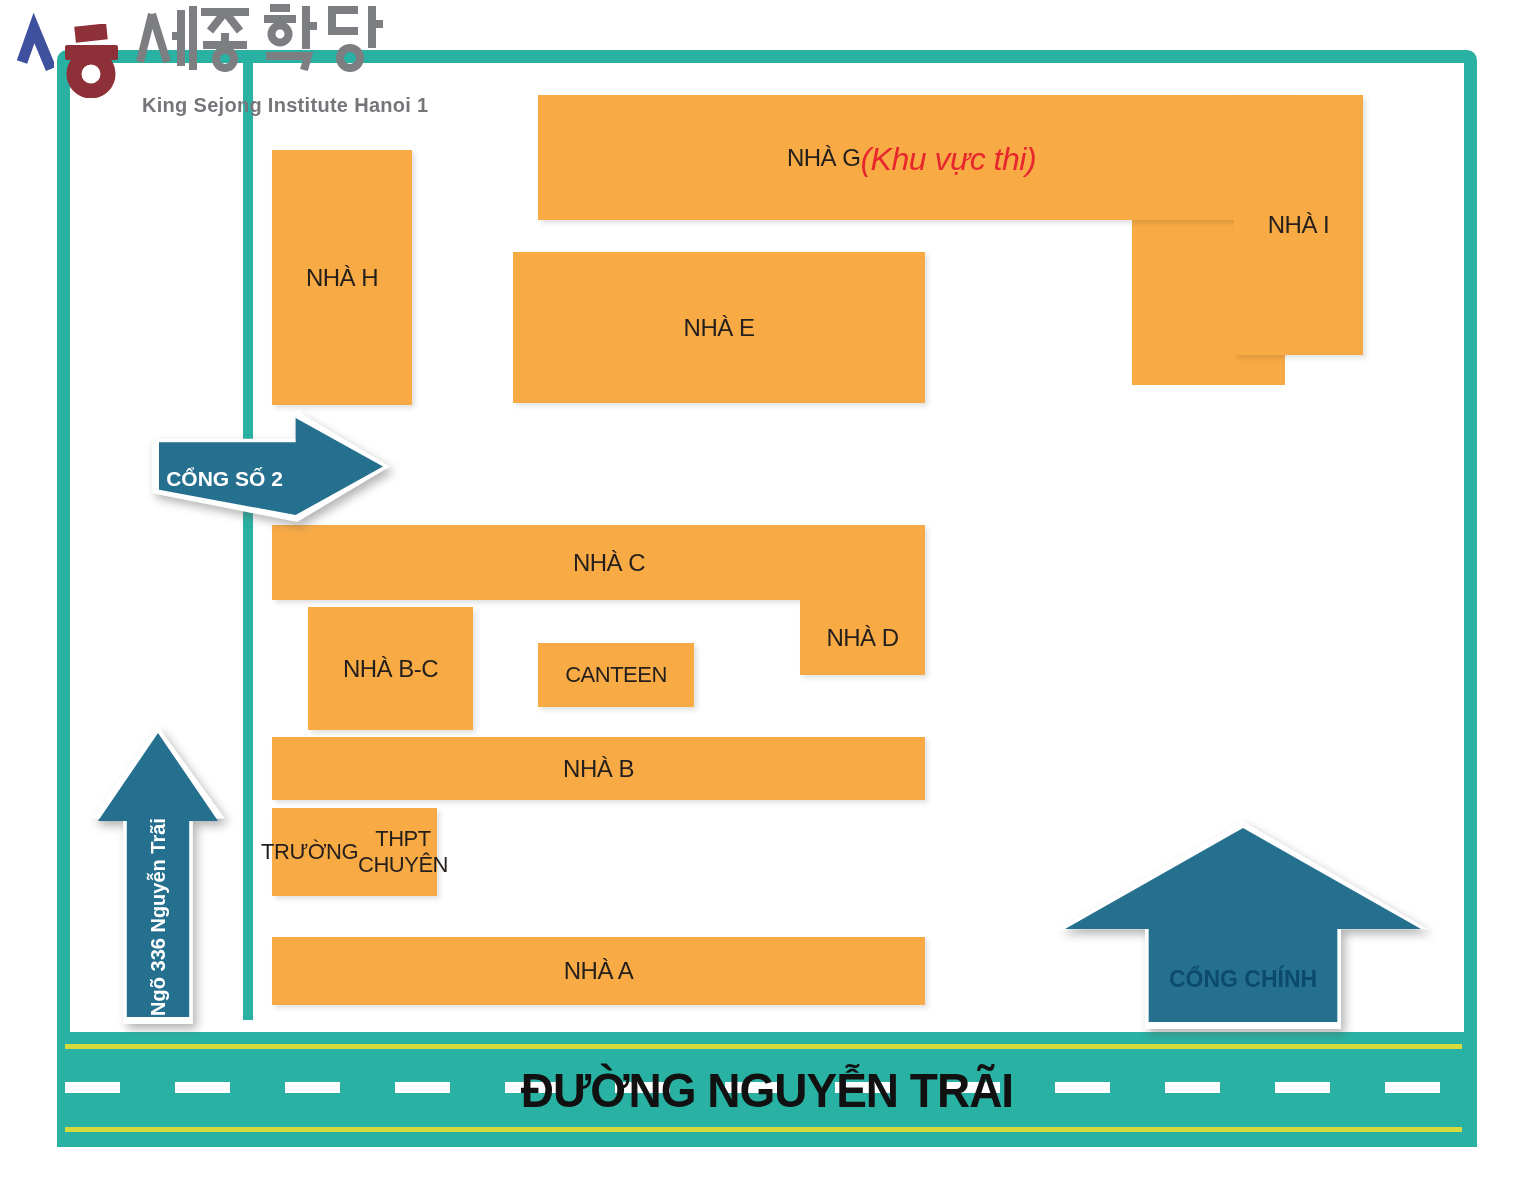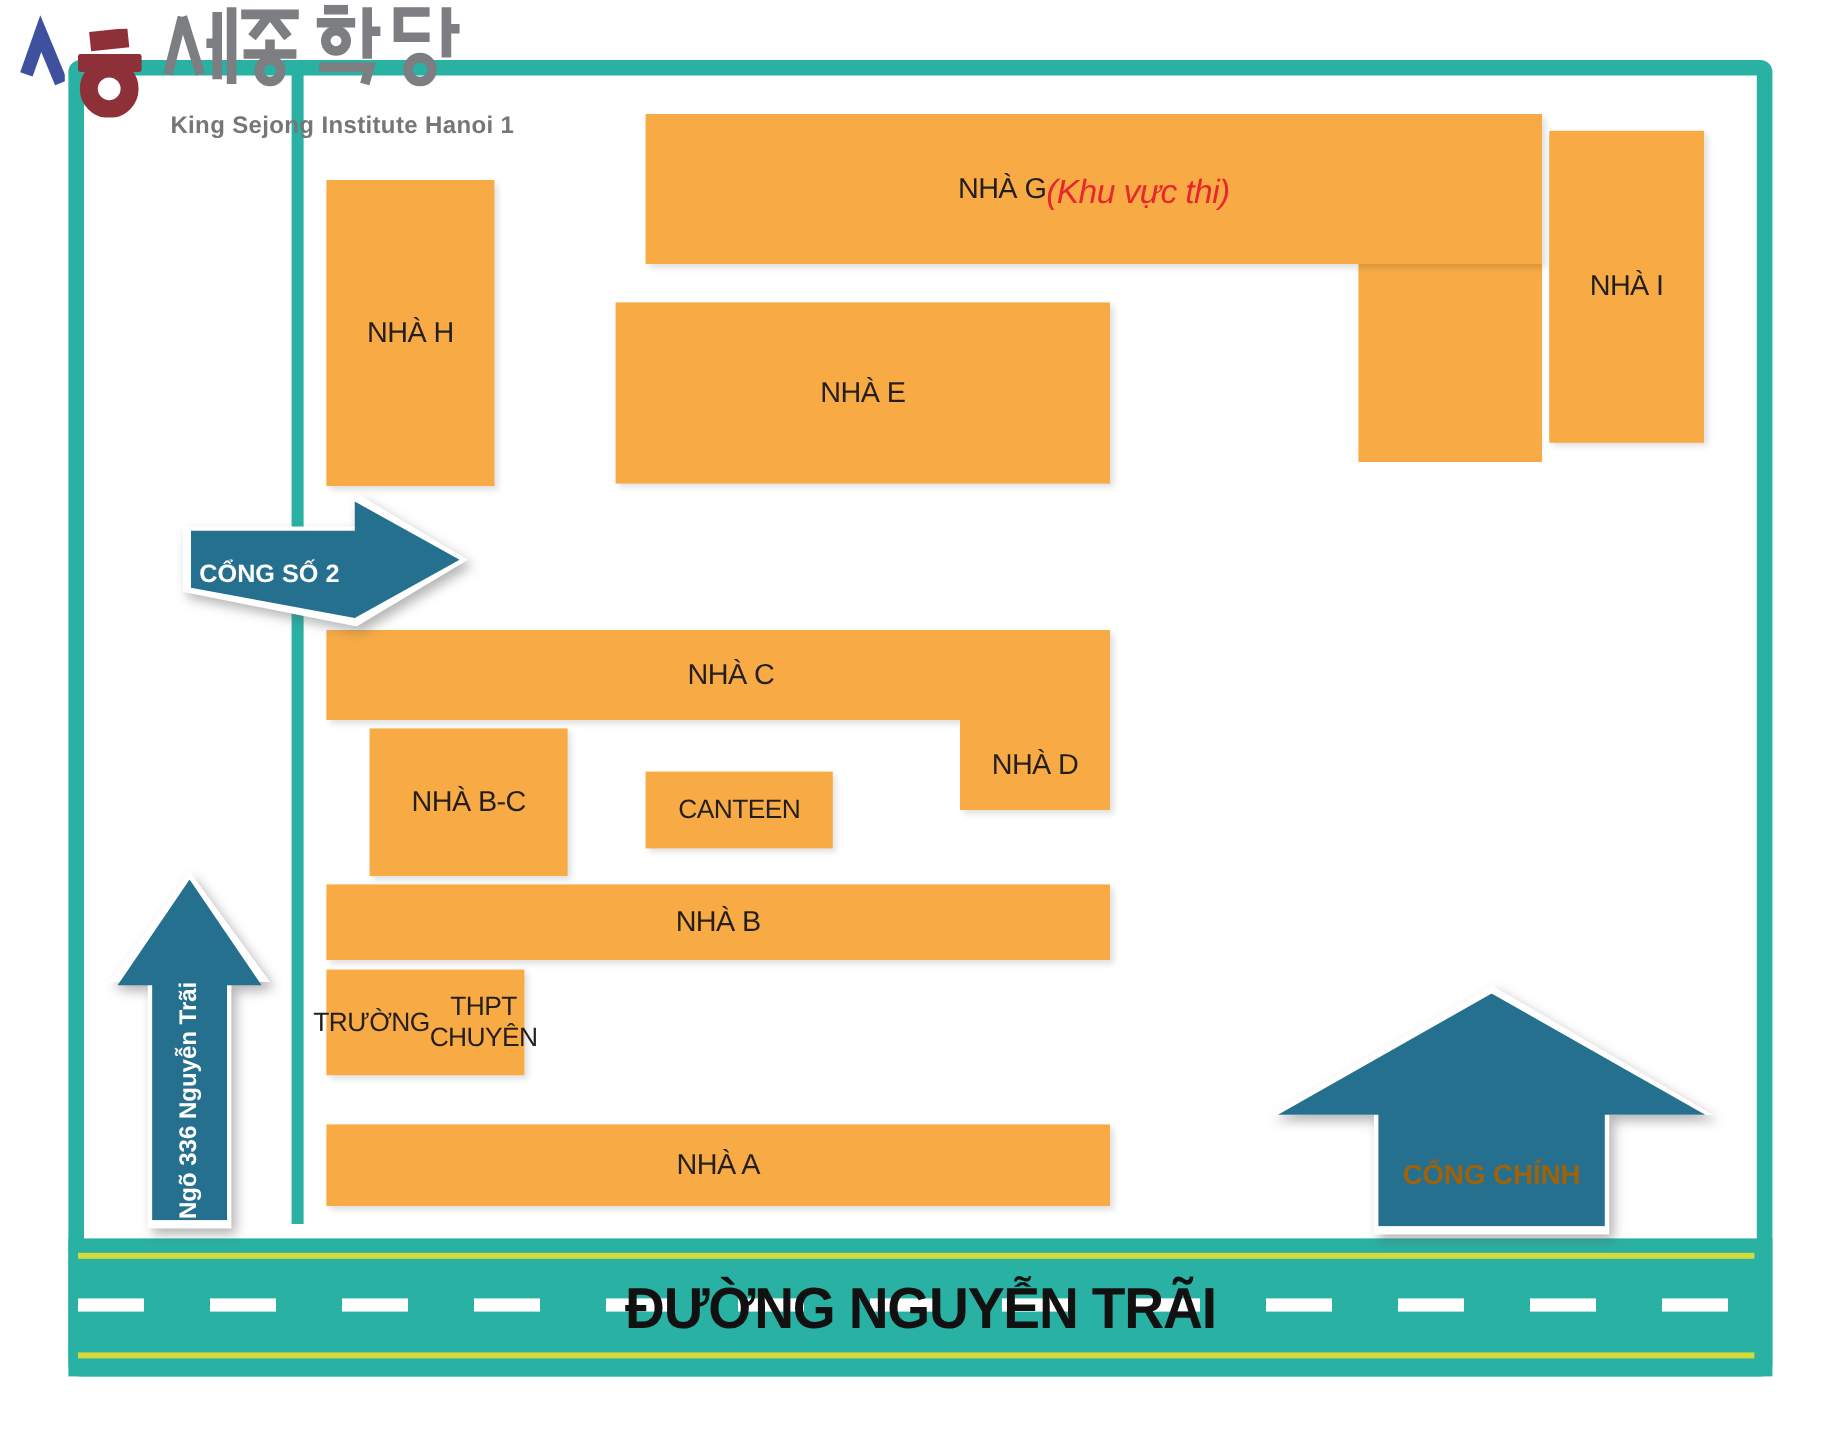--- a/index.html
+++ b/index.html
@@ -32,25 +32,25 @@
   .road .dash{position:absolute;left:8px;top:50px;width:1397px;height:11px;
         background:repeating-linear-gradient(to right,#fff 0 55px,transparent 55px 110px);}
   .road .name{position:absolute;inset:0;display:flex;align-items:center;justify-content:center;
         font-size:46px;font-weight:bold;color:#111;letter-spacing:-1px;transform:scaleY(1.05);}
 
   
   .bld{position:absolute;background:var(--orange);display:flex;flex-direction:row;
        align-items:center;justify-content:center;color:var(--ink);font-weight:normal;
        font-size:24px;letter-spacing:-0.5px;z-index:3;
        box-shadow:3px 3px 5px rgba(0,0,0,.12);}
-  .bld .sub{color:var(--red);font-style:italic;font-size:28px;margin-top:4px;}
+  .bld .sub{color:var(--red);font-style:italic;font-size:32px;margin-top:4px;}
   .b-nha-h{left:272px;top:150px;width:140px;height:255px;}
   .b-nha-g{left:538px;top:95px;width:747px;height:125px;}
   .b-nha-g-wing{left:1132px;top:220px;width:153px;height:165px;box-shadow:none;}
-  .b-nha-i{left:1291px;top:95px;width:129px;height:260px;margin-top:14px;}
+  .b-nha-i{left:1234px;top:95px;width:129px;height:260px;}
   .b-nha-e{left:513px;top:252px;width:412px;height:151px;}
   .b-nha-c{left:272px;top:525px;width:653px;height:75px;padding-left:21px;}
   .b-nha-bc{left:272px;top:607px;width:165px;height:123px;margin-left:36px;}
   .b-canteen{left:538px;top:643px;width:156px;height:64px;font-size:22px;}
   .b-nha-d{left:800px;top:600px;width:125px;height:75px;}
   .b-nha-b{left:272px;top:737px;width:653px;height:63px;}
   .b-truong{left:272px;top:808px;width:165px;height:88px;font-size:22px;line-height:1.2;text-align:center;}
   .b-nha-a{left:272px;top:937px;width:653px;height:68px;}
 
   
@@ -62,21 +62,21 @@
   .a-gate2 .lbl{position:absolute;left:0;top:44px;width:145px;height:48px;display:flex;
         align-items:center;justify-content:center;color:#fff;font-weight:bold;font-size:21px;}
   .a-alley{left:91px;top:726px;width:134px;height:298px;}
   .a-alley .halo,.a-alley .fill{clip-path:polygon(50% 0,100% 31%,76% 31%,76% 100%,24% 100%,24% 31%,0 31%);}
   .a-alley .lbl{position:absolute;left:50%;top:64%;transform:translate(-50%,-50%) rotate(-90deg);
         white-space:nowrap;color:#fff;font-weight:bold;font-size:20px;}
   .a-main{left:1058px;top:821px;width:370px;height:208px;}
   .a-main .halo,.a-main .fill{clip-path:polygon(50% 0,100% 52%,76.5% 52%,76.5% 100%,23.5% 100%,23.5% 52%,0 52%);}
   .a-main .lbl{position:absolute;left:23%;width:54%;top:55%;height:42%;display:flex;
         flex-direction:column;align-items:center;justify-content:center;gap:11px;
-        color:#a16207;font-weight:bold;font-size:23px;text-align:center;}
+        color:#0c4a6e;font-weight:bold;font-size:23px;text-align:center;}
 
   
   .logo{position:absolute;left:0;top:0;width:520px;height:135px;z-index:5;}
   .logo svg{position:absolute;}
   .logo .caret{left:8px;top:12px;}
   .logo .hieut{left:63px;top:24px;}
   .logo .hangul{left:133px;top:4px;}
   .logo .subtitle{position:absolute;left:142px;top:94px;font-size:20px;font-weight:bold;
         color:#74767A;letter-spacing:.3px;}
 </style>

